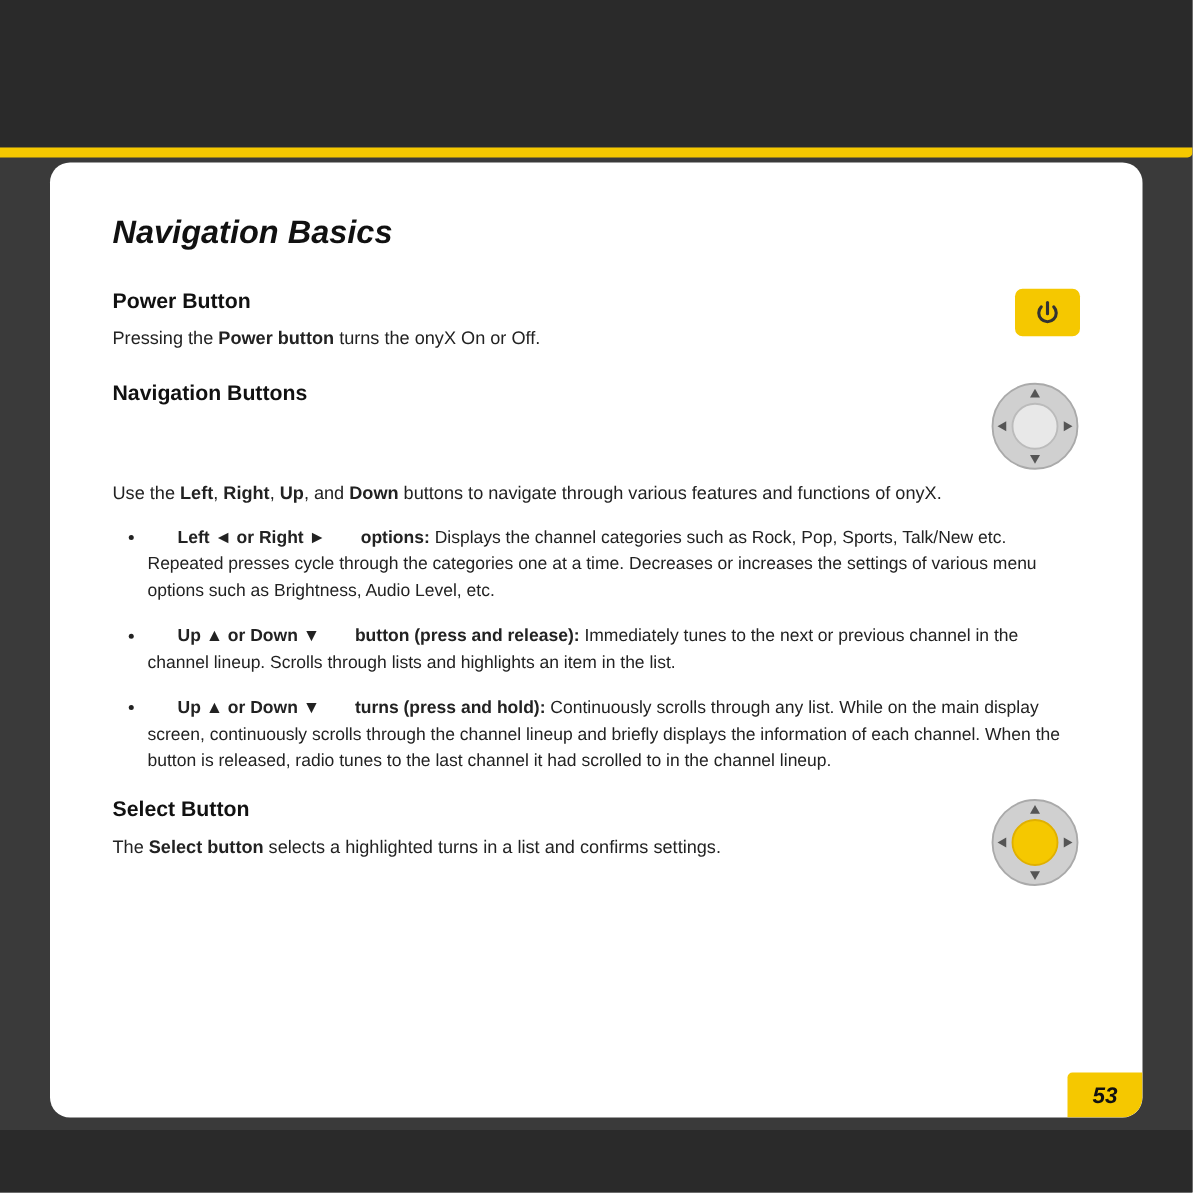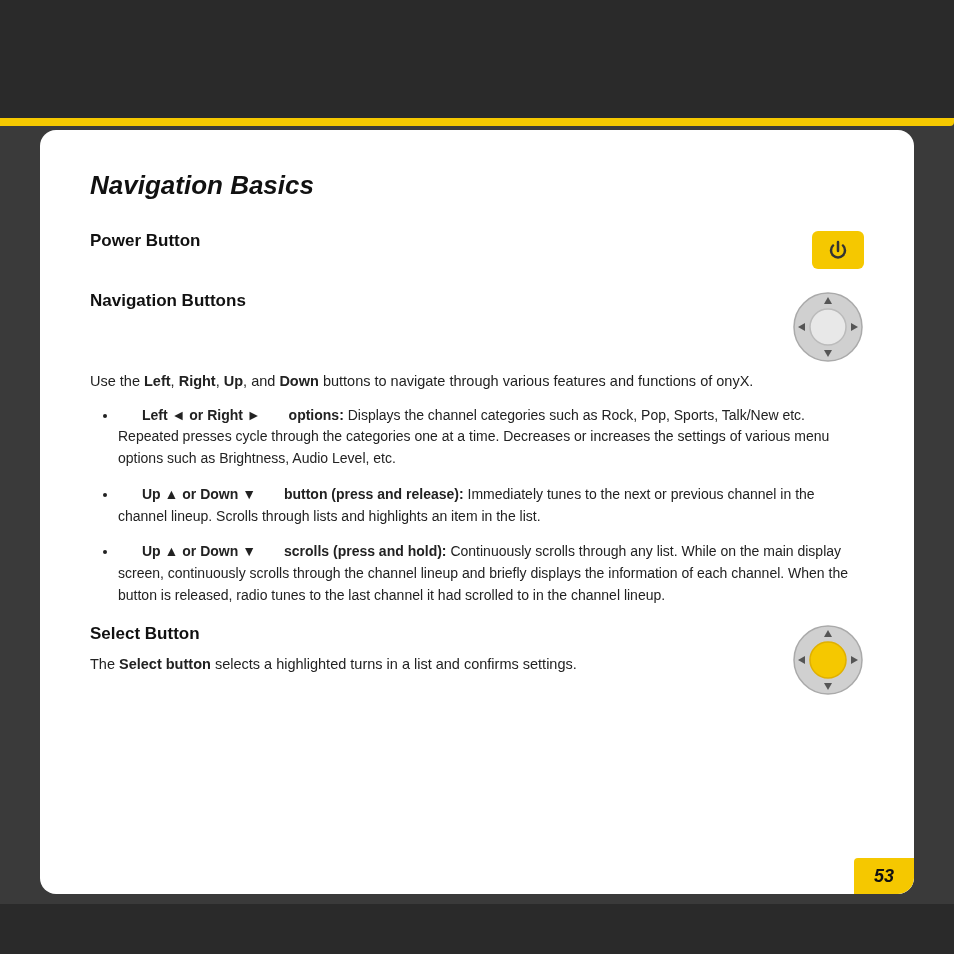--- a/index.html
+++ b/index.html
@@ -151,20 +151,23 @@
 
   <div class="yellow-bar"></div>
 
   <div class="content-card">
 
     <div class="page-title">Navigation Basics</div>
 
     <div class="section-row" style="margin-bottom:22px;justify-content:center;">
       <div class="section-text">
         <div class="section-title">Power Button</div>
+        <p class="body-text">
+          <span>Pressing the </span><b>Power button</b><span> turns the onyX On or Off.</span>
+        </p>
       </div>
       <div class="section-icon" style="margin-top:0;">
         <div class="power-btn-icon">
           <svg width="22" height="22" viewBox="0 0 22 22">
             <line x1="11" y1="3" x2="11" y2="12" stroke="#333" stroke-width="2.5" stroke-linecap="round"></line>
             <path d="M6,6.5 A7,7 0 1,0 16,6.5" fill="none" stroke="#333" stroke-width="2.5" stroke-linecap="round"></path>
           </svg>
         </div>
       </div>
     </div>
@@ -195,21 +198,21 @@
 
         <li>
           <b>Left ◄ or Right ►</b><b> options:</b><span> Displays the channel categories such as Rock, Pop, Sports, Talk/New etc. Repeated presses cycle through the categories one at a time. Decreases or increases the settings of various menu options such as Brightness, Audio Level, etc.</span>
         </li>
 
         <li>
           <b>Up ▲ or Down ▼</b><b> button (press and release):</b><span> Immediately tunes to the next or previous channel in the channel lineup. Scrolls through lists and highlights an item in the list.</span>
         </li>
 
         <li>
-          <b>Up ▲ or Down ▼</b><b> scrolls (press and hold):</b><span> Continuously scrolls through any list. While on the main display screen, continuously scrolls through the channel lineup and briefly displays the information of each channel. When the button is released, radio tunes to the last channel it had scrolled to in the channel lineup.</span>
+          <b>Up ▲ or Down ▼</b><b> turns (press and hold):</b><span> Continuously scrolls through any list. While on the main display screen, continuously scrolls through the channel lineup and briefly displays the information of each channel. When the button is released, radio tunes to the last channel it had scrolled to in the channel lineup.</span>
         </li>
       </ul>
     </div>
 
     <div class="section-row select-section">
       <div class="section-text">
         <div class="section-title">Select Button</div>
         <p class="body-text">
           <span>The </span><b>Select button</b><span> selects a highlighted turns in a list and confirms settings.</span>
         </p>

